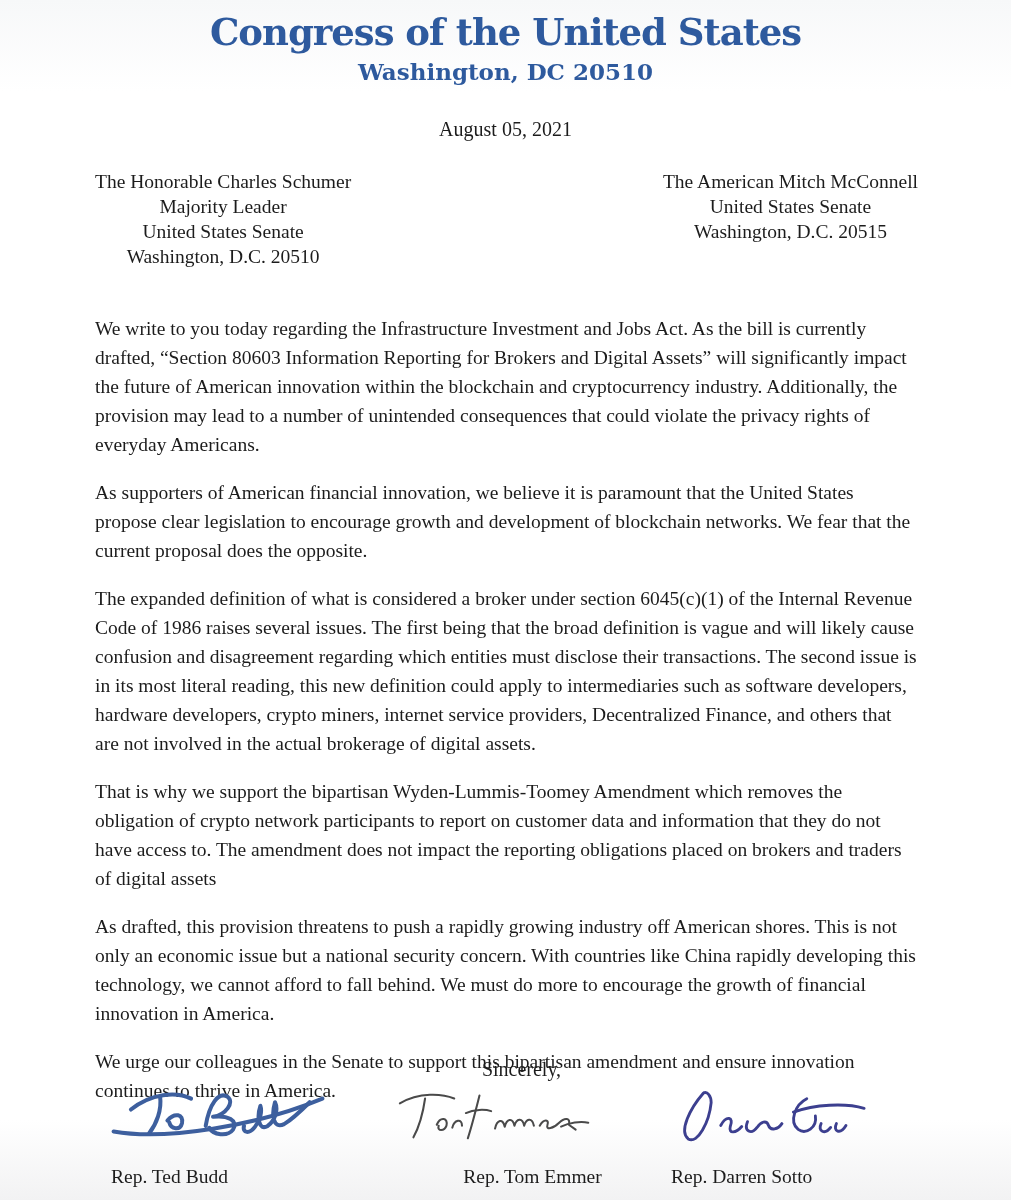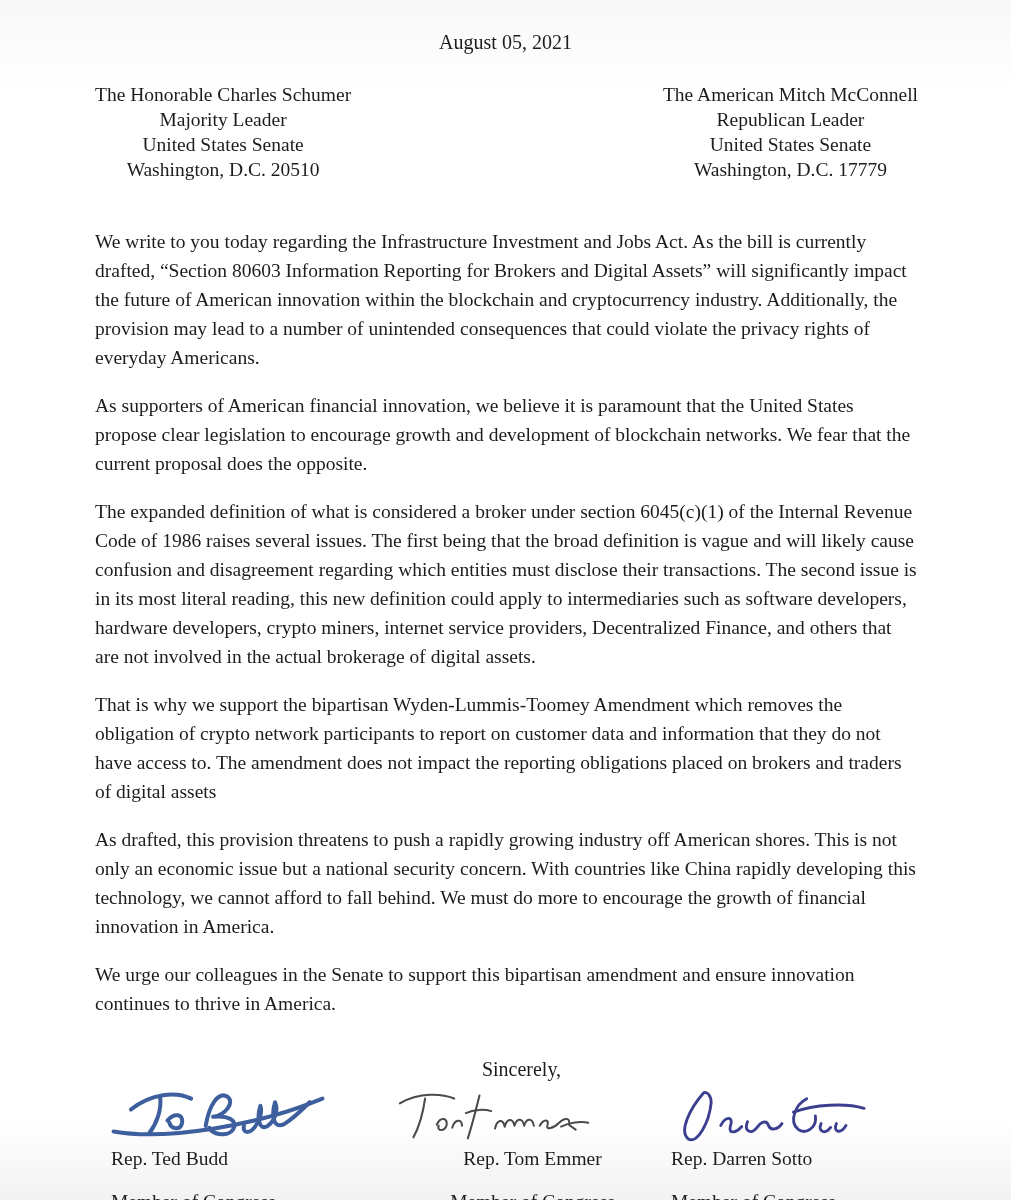--- a/index.html
+++ b/index.html
@@ -39,43 +39,46 @@
   .footer{position:absolute;left:16px;top:1056px;width:1011px;}
   .closing{text-align:center;font-size:20px;line-height:26px;}
   .sig-row{display:flex;align-items:flex-end;padding-left:95px;margin-top:2px;}
   .sig-col{width:283px;}
   .sig-col.c2{width:277px;text-align:center;}
   .sig-col.c3{width:auto;}
   .sig{display:block;height:62px;}
   .sig.s1{width:226px;margin-left:-6px;}
   .sig.s2{width:204px;}
   .sig.s3{width:196px;}
-  .sig-name{font-size:19.5px;line-height:23px;margin-top:1px;}
+  .sig-name{font-size:19.5px;line-height:23px;margin-top:19px;}
   .sig-title{font-size:19.5px;line-height:23px;margin-top:20px;}
 </style>
 </head>
 <body>
 
 <div class="page">
 
+  <header class="letterhead">
+    <div class="lh-title">Congress of the United States</div>
+    <div class="lh-subtitle">Washington, DC 20510</div>
+  </header>
 
   <div class="date">August 05, 2021</div>
 
   <section class="recipients">
     <div class="recipient">
       <div>The Honorable Charles Schumer</div>
       <div>Majority Leader</div>
       <div>United States Senate</div>
       <div>Washington, D.C. 20510</div>
     </div>
     <div class="recipient">
       <div>The American Mitch McConnell</div>
-      <div>Republican Leader</div>
       <div>United States Senate</div>
-      <div>Washington, D.C. 17779</div>
+      <div>Washington, D.C. 20515</div>
     </div>
   </section>
 
   <section class="body">
     <p>We write to you today regarding the Infrastructure Investment and Jobs Act. As the bill is currently drafted, “Section 80603 Information Reporting for Brokers and Digital Assets” will significantly impact the future of American innovation within the blockchain and cryptocurrency industry. Additionally, the provision may lead to a number of unintended consequences that could violate the privacy rights of everyday Americans.</p>
     <p>As supporters of American financial innovation, we believe it is paramount that the United States propose clear legislation to encourage growth and development of blockchain networks. We fear that the current proposal does the opposite.</p>
     <p>The expanded definition of what is considered a broker under section 6045(c)(1) of the Internal Revenue Code of 1986 raises several issues. The first being that the broad definition is vague and will likely cause confusion and disagreement regarding which entities must disclose their transactions. The second issue is in its most literal reading, this new definition could apply to intermediaries such as software developers, hardware developers, crypto miners, internet service providers, Decentralized Finance, and others that are not involved in the actual brokerage of digital assets.</p>
     <p>That is why we support the bipartisan Wyden-Lummis-Toomey Amendment which removes the obligation of crypto network participants to report on customer data and information that they do not have access to. The amendment does not impact the reporting obligations placed on brokers and traders of digital assets</p>
     <p>As drafted, this provision threatens to push a rapidly growing industry off American shores. This is not only an economic issue but a national security concern. With countries like China rapidly developing this technology, we cannot afford to fall behind. We must do more to encourage the growth of financial innovation in America.</p>
     <p>We urge our colleagues in the Senate to support this bipartisan amendment and ensure innovation continues to thrive in America.</p>

